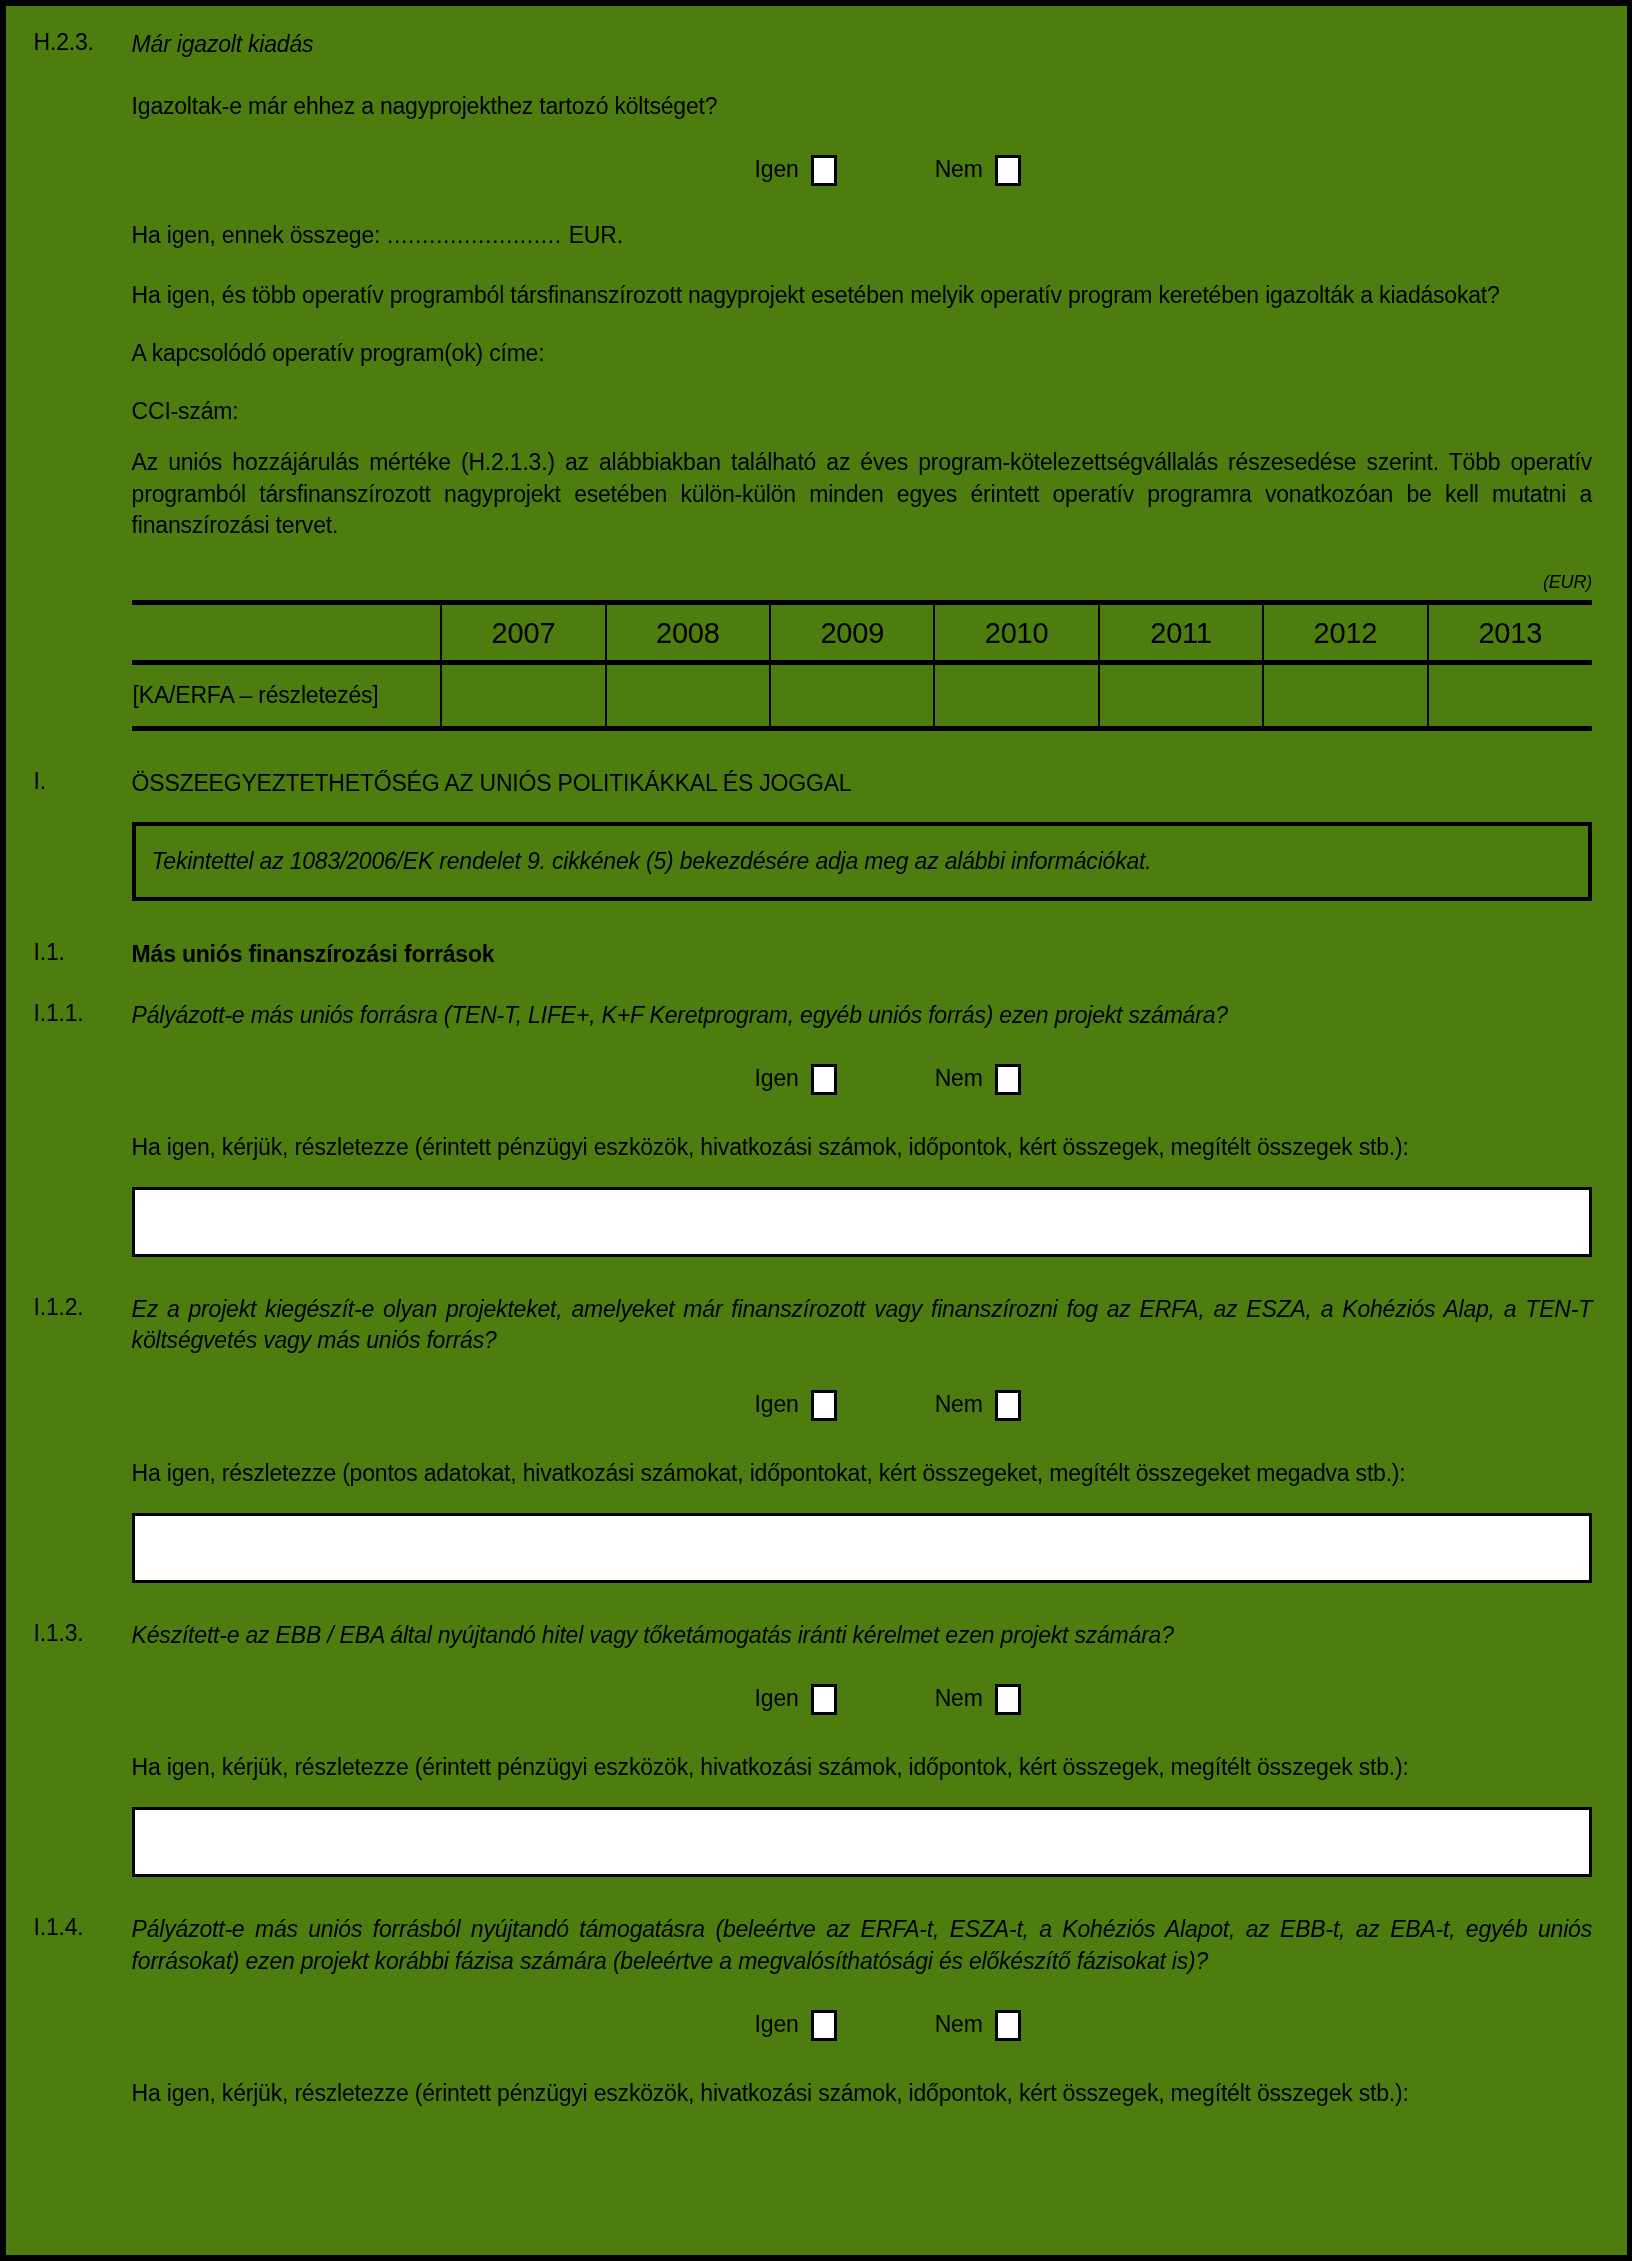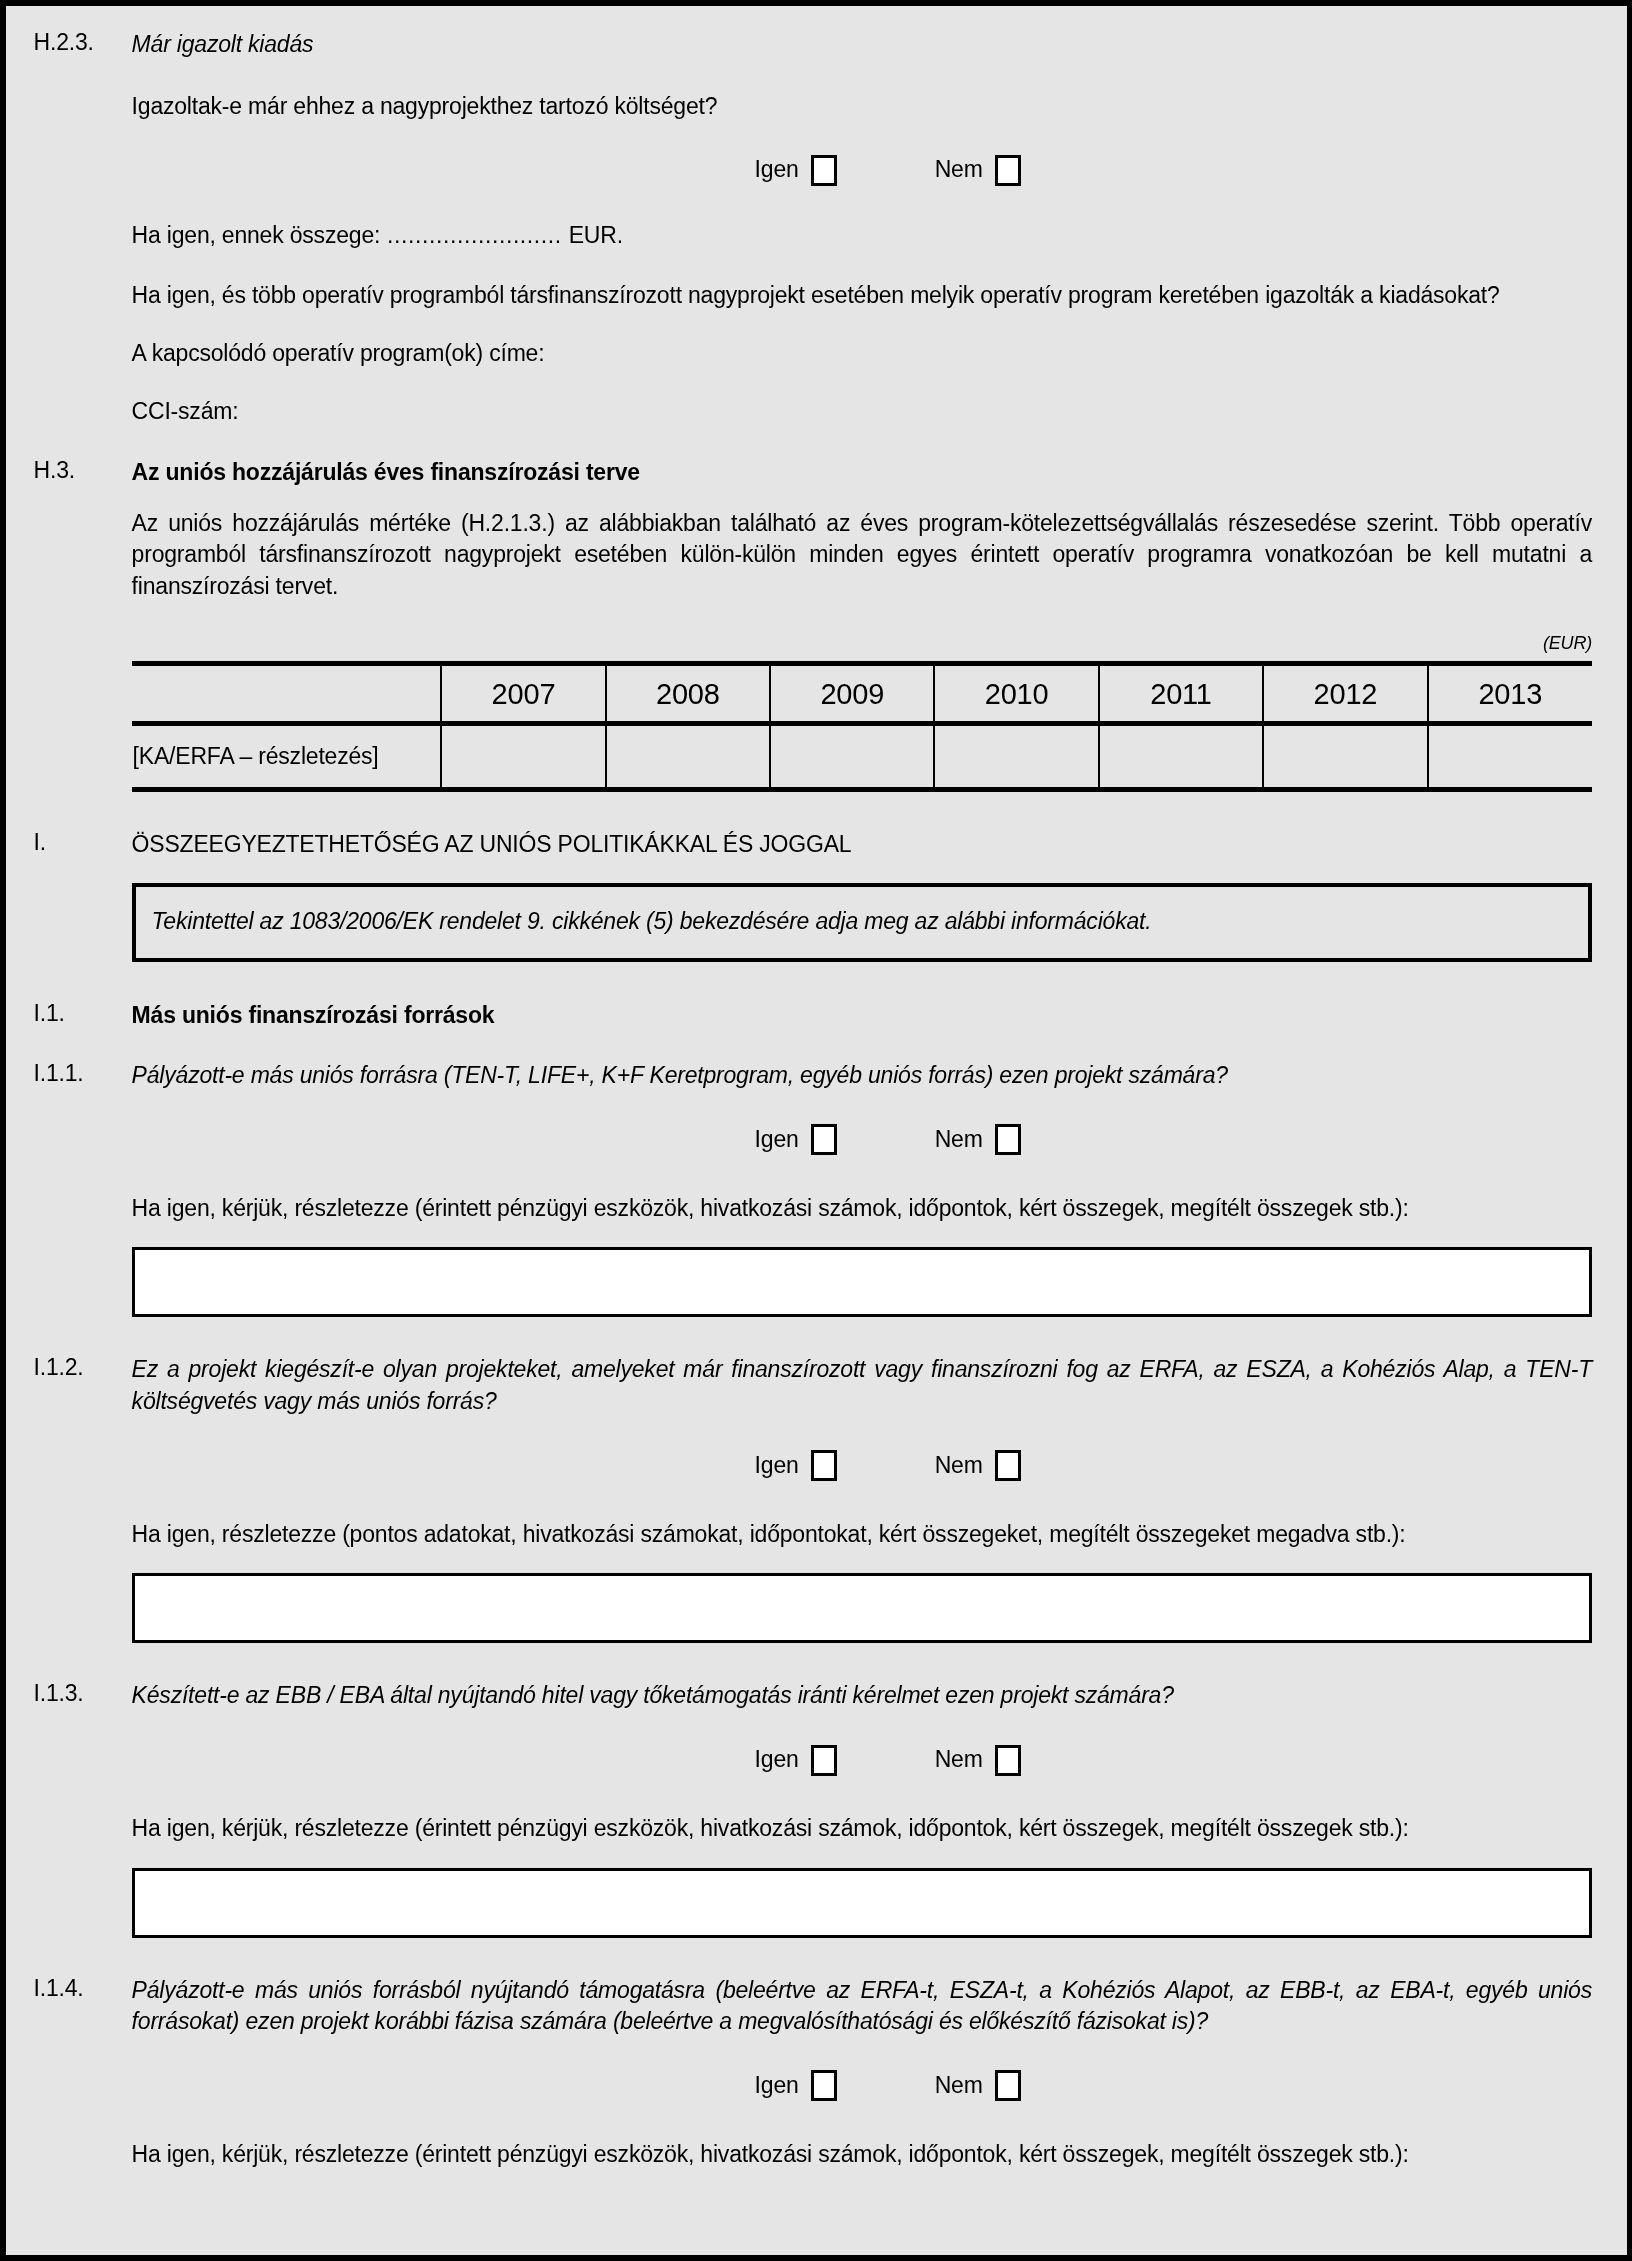--- a/index.html
+++ b/index.html
@@ -1,20 +1,20 @@
 <!DOCTYPE html>
 <html lang="hu" style="font-size:9.2px"><head>
 <meta charset="utf-8">
 <style>
   html,body{margin:0;padding:0;background:#555;}
   .page{
     position:relative;
     width:1633px;height:2261px;
     box-sizing:border-box;
-    background:#e5e5e5;
+    background:#4d7c0f;
     border:6.9px solid #000;
     padding:23px 35px 0 27.6px;
     font-family:"Liberation Sans", sans-serif;
     font-size:23px;
     letter-spacing:-0.2px;
     color:#000;
     overflow:hidden;
   }
   .row{display:flex;align-items:flex-start;}
   .num{width:98px;flex:none;}
@@ -96,24 +96,20 @@
     <div class="num"></div>
     <div class="body">A kapcsolódó operatív program(ok) címe:</div>
   </div>
 
   <div class="row" style="margin-top:26.4px">
     <div class="num"></div>
     <div class="body">CCI-szám:</div>
   </div>
 
 
-  <div class="row" style="margin-top:29px">
-    <div class="num">H.3.</div>
-    <div class="body h-bold">Az uniós hozzájárulás éves finanszírozási terve</div>
-  </div>
 
   <div class="row" style="margin-top:19.5px">
     <div class="num"></div>
     <div class="body just">Az uniós hozzájárulás mértéke (H.2.1.3.) az alábbiakban található az éves program-kötelezettségvállalás részesedése szerint. Több operatív programból társfinanszírozott nagyprojekt esetében külön-külön minden egyes érintett operatív programra vonatkozóan be kell mutatni a finanszírozási tervet.</div>
   </div>
 
   <div class="row" style="margin-top:27.6px">
     <div class="num"></div>
     <div class="body eur-note">(EUR)</div>
   </div>

